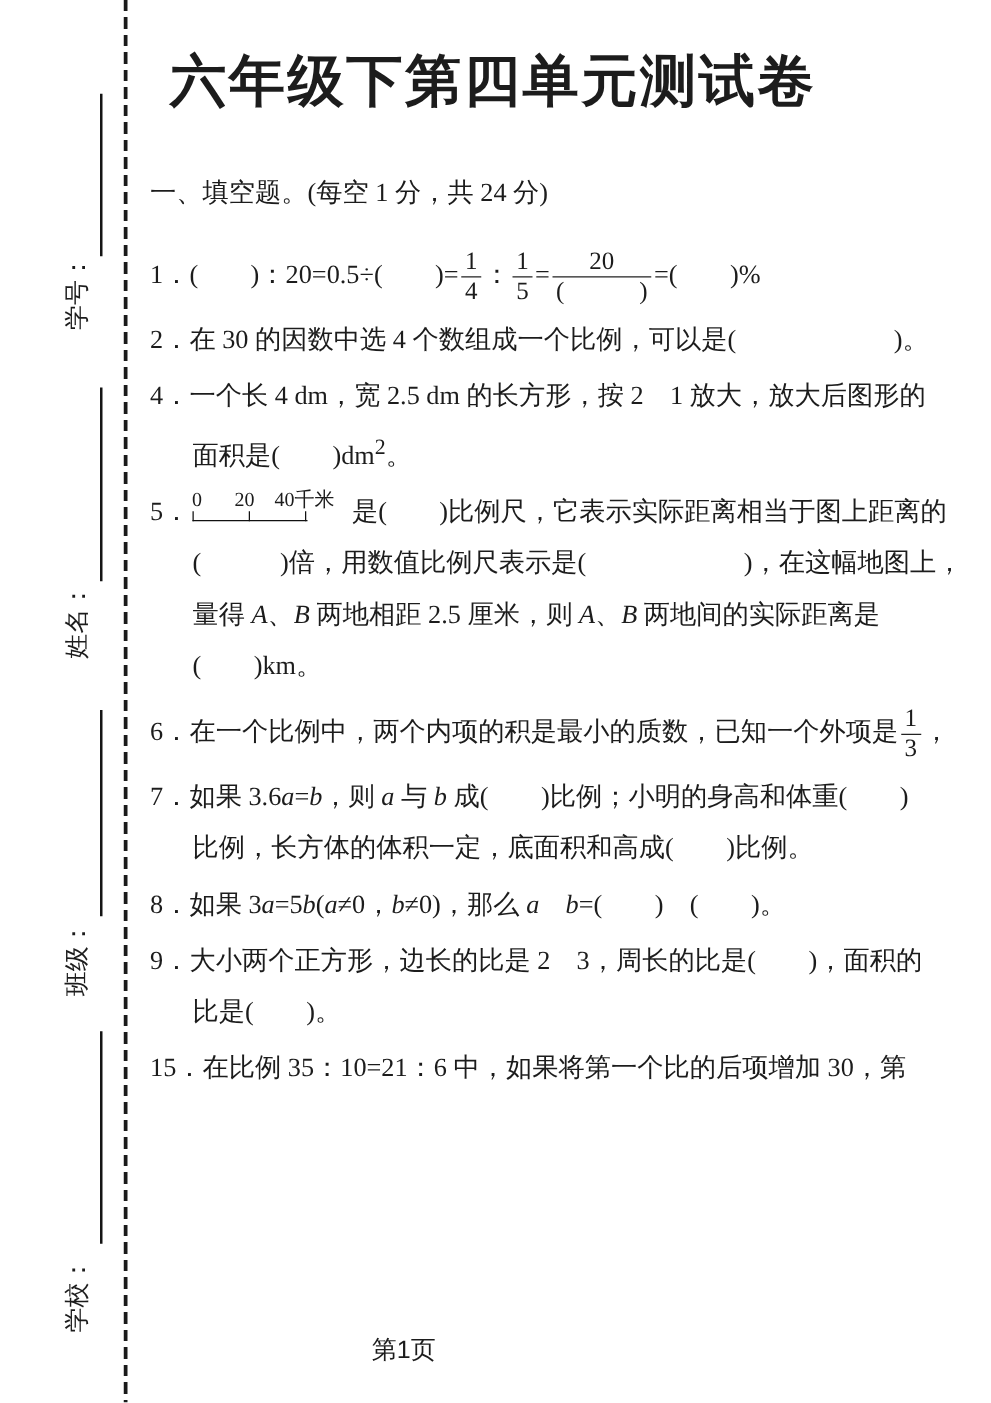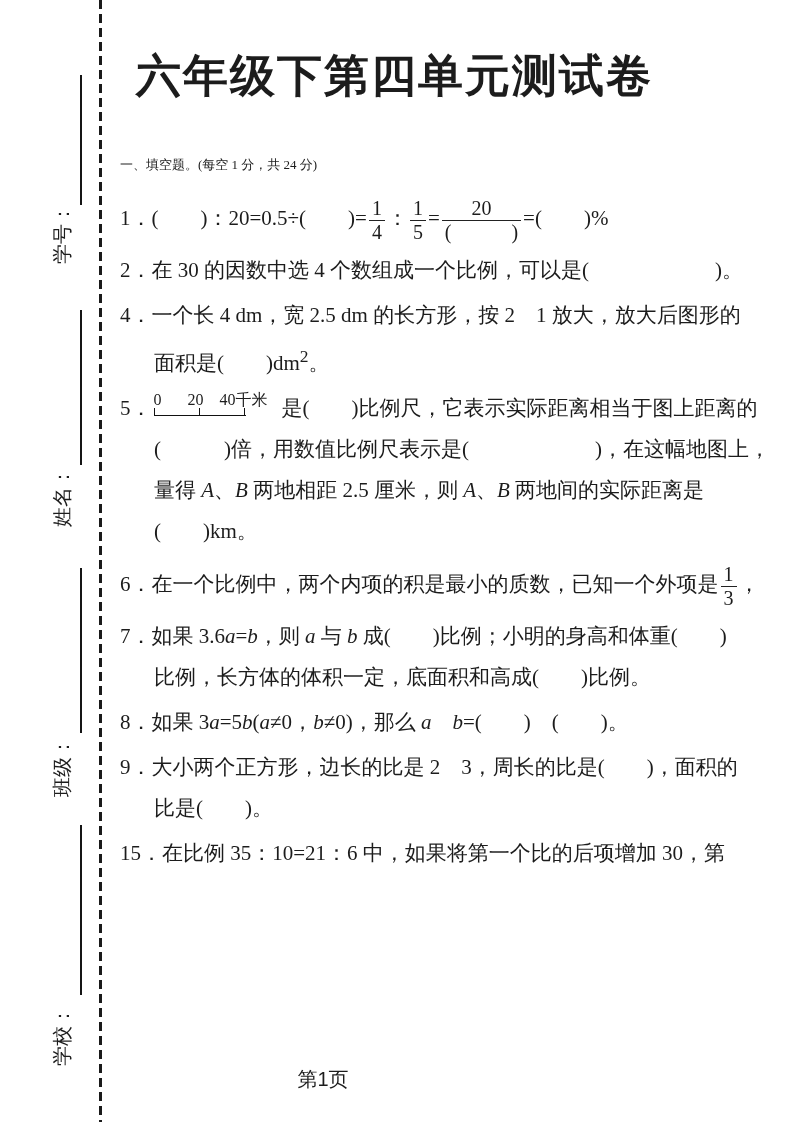--- a/index.html
+++ b/index.html
@@ -14,25 +14,25 @@
   .write-line{position:absolute;left:80px;width:2px;background:#151515;}
   .wl-1{top:75px;height:130px;}
   .wl-2{top:310px;height:155px;}
   .wl-3{top:568px;height:165px;}
   .wl-4{top:825px;height:170px;}
   .side-label{position:absolute;left:20px;width:84px;height:24px;line-height:24px;
     text-align:center;font-size:20px;transform:rotate(-90deg);white-space:nowrap;}
   .sl-1{top:222px;} .sl-2{top:485px;} .sl-3{top:755px;} .sl-4{top:1024px;}
 
   
-  .main{position:absolute;left:120px;top:12px;width:600px;}
+  .main{position:absolute;left:120px;top:1px;width:600px;}
   .title{margin:34px 0 0 16px;font-size:45px;font-weight:bold;letter-spacing:2px;
     font-family:"Liberation Sans","DejaVu Sans",sans-serif;white-space:nowrap;}
-  .section-heading{margin-top:46px;font-size:13px;line-height:26px;white-space:nowrap;}
-  .questions{margin-top:12px;}
+  .section-heading{margin-top:46px;font-size:21px;line-height:26px;white-space:nowrap;}
+  .questions{margin-top:24px;}
   .question{margin-bottom:4px;}
   .q-line{font-size:21px;line-height:41px;white-space:nowrap;padding-left:34px;text-indent:-34px;}
   .q-line.cont{text-indent:0;}
   .q-line.tall{line-height:56px;}
   .q-num{display:inline;}
   i{font-family:"Liberation Serif","DejaVu Serif",serif;}
 
   
   .frac{display:inline-block;text-align:center;vertical-align:middle;font-size:20px;
     line-height:1.12;margin:0 2px;text-indent:0;}

